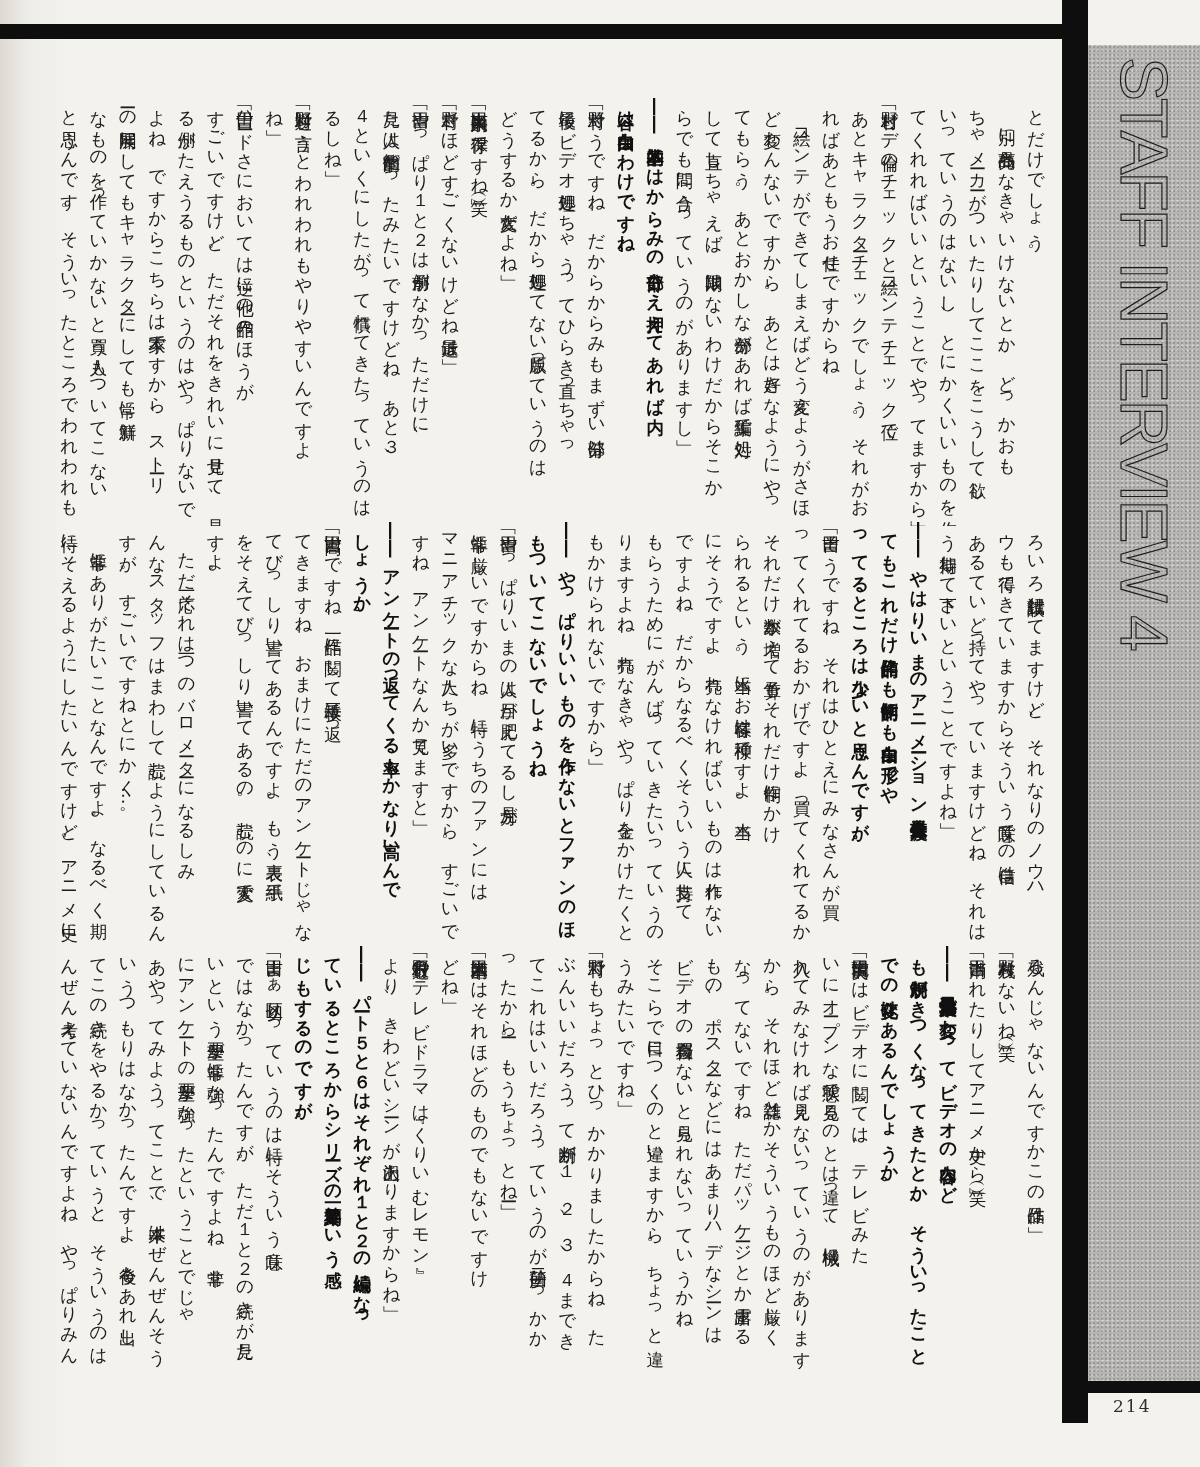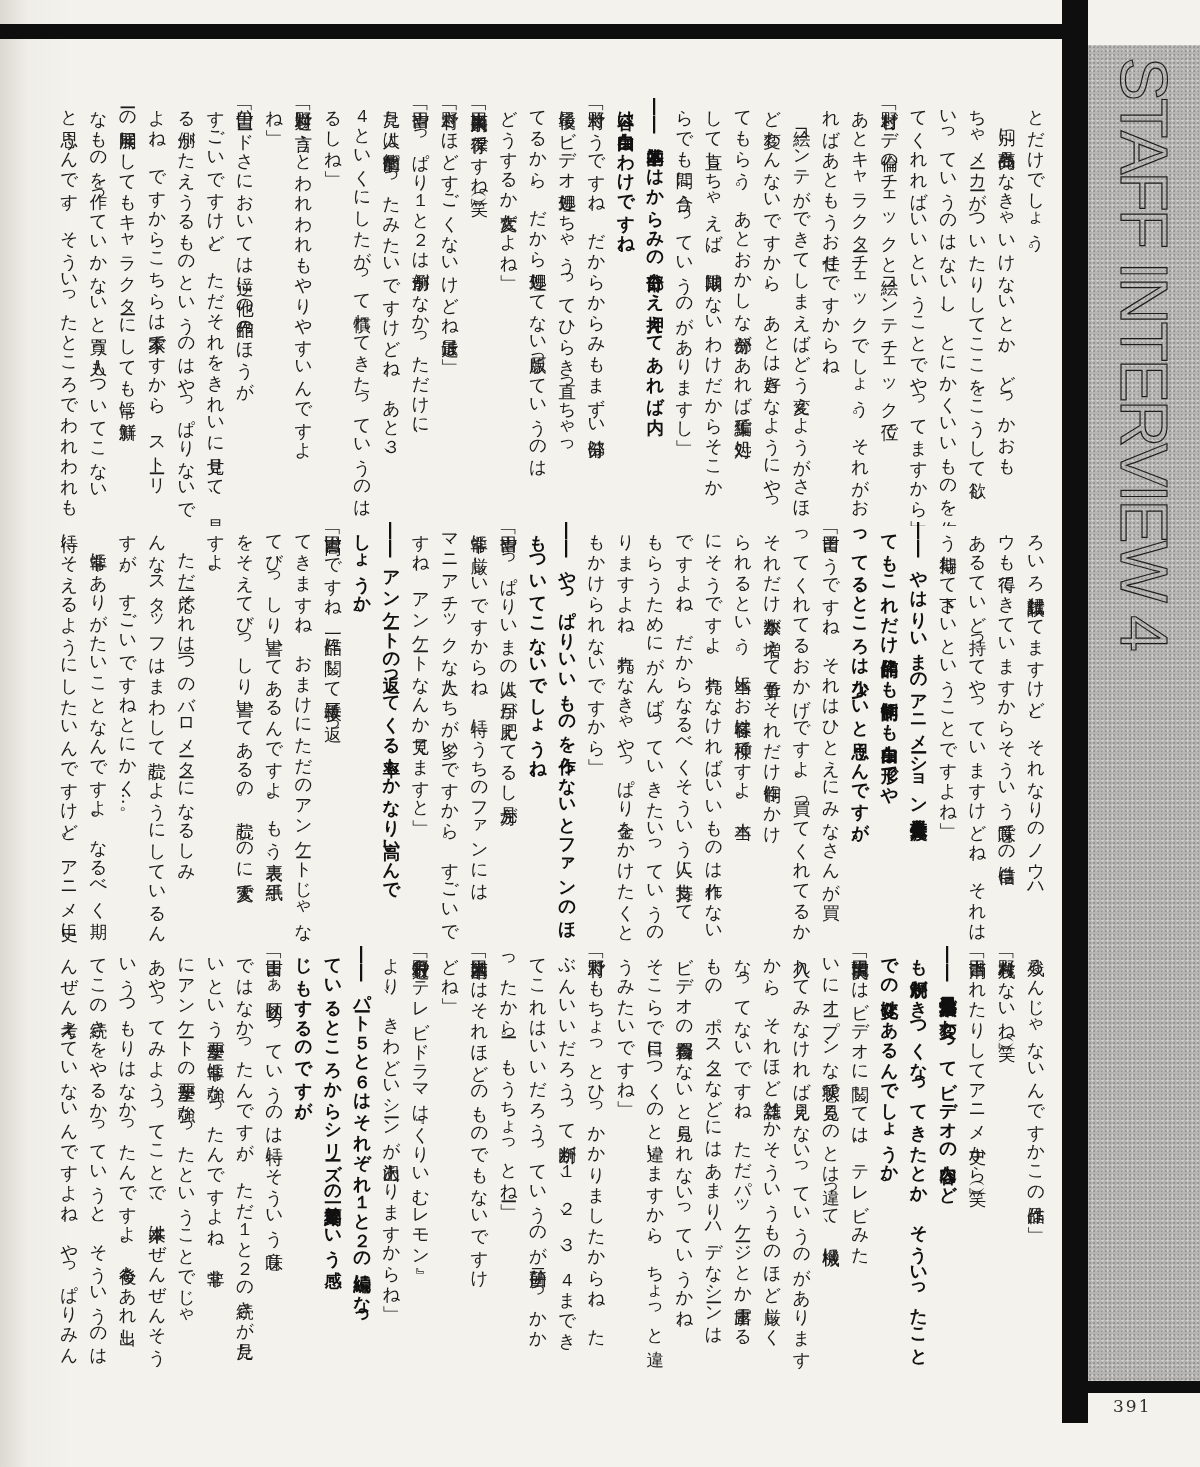--- a/index.html
+++ b/index.html
@@ -172,13 +172,13 @@
     <div class="vcol">吉田「まぁ区切りっていうのは特にそういう意味</div>
     <div class="vcol">ではなかったんですが。ただ１と２の続きが見た</div>
     <div class="vcol">いという要望が非常に強かったんですよね。非常</div>
     <div class="vcol">にアンケートの要望が強かったということでじゃ</div>
     <div class="vcol">あやってみようってことで、本来はぜんぜんそう</div>
     <div class="vcol">いうつもりはなかったんですよ。今後もあれ出し</div>
     <div class="vcol">てこの続きをやるかっていうと、そういうのはぜ</div>
     <div class="vcol">んぜん考えていないんですよね。やっぱりみんな</div>
   </div>
 
-<div class="page-number">391</div>
+<div class="page-number">214</div>
 
 </body></html>

